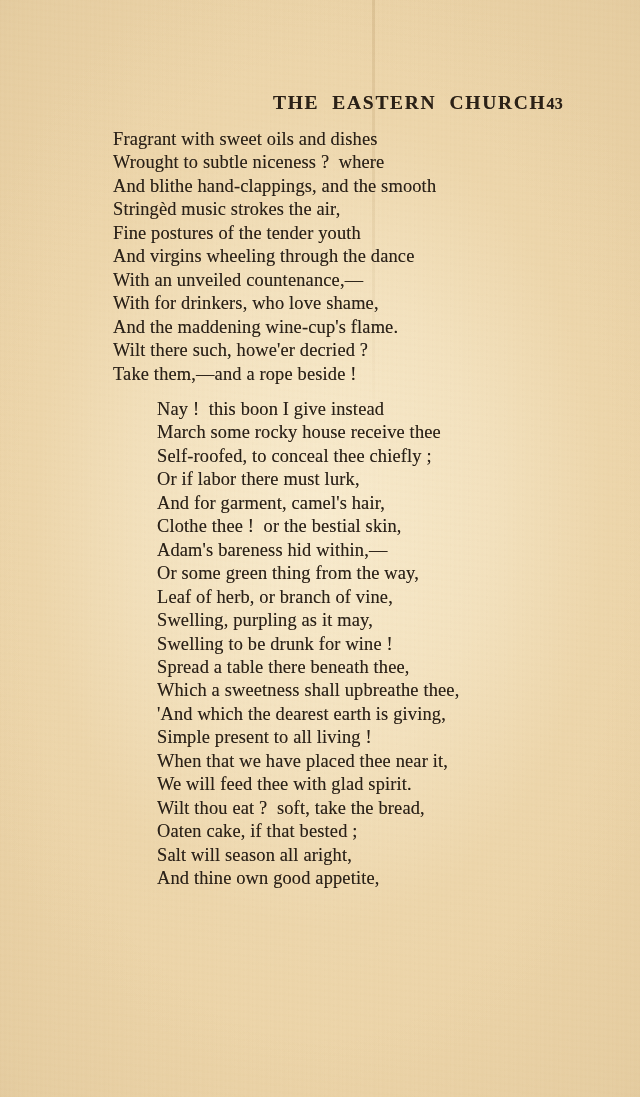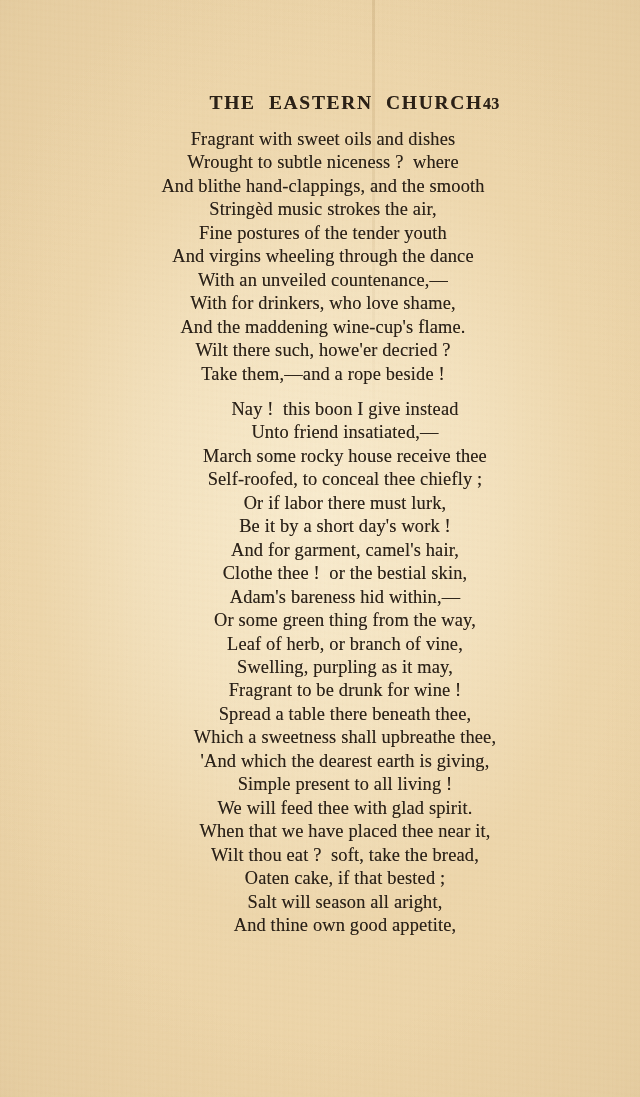--- a/index.html
+++ b/index.html
@@ -72,27 +72,27 @@
     background: linear-gradient(180deg,
       rgba(150,112,58,0.16) 0%,
       rgba(150,112,58,0.10) 45%,
       rgba(150,112,58,0.0) 100%);
     filter: blur(0.6px);
   }
 
   
   .running-head {
     position: absolute;
-    left: 113px;
+    left: 127px;
     top: 92px;
     width: 436px;
     height: 26px;
     display: flex;
     align-items: baseline;
-    justify-content: center;
+    justify-content: flex-end;
   }
 
   .head-title {
     font-family: "Liberation Serif", serif;
     font-size: 19.5px;
     font-weight: 700;
     letter-spacing: 1.7px;
     color: #2b2117;
     white-space: pre;
     margin-left: 47px;
@@ -110,21 +110,20 @@
   .poem {
     position: absolute;
     left: 113px;
     top: 128px;
     width: 420px;
   }
 
   .stanza {
     margin: 0;
     padding: 0;
-    text-align: center;
   }
 
   .stanza + .stanza {
     margin-top: 12px;
     margin-left: 44px;
   }
 
   .line {
     font-family: "Liberation Serif", serif;
     font-size: 18.4px;
@@ -162,38 +161,36 @@
         <div class="line">Fine postures of the tender youth</div>
         <div class="line">And virgins wheeling through the dance</div>
         <div class="line">With an unveiled countenance,—</div>
         <div class="line">With for drinkers, who love shame,</div>
         <div class="line">And the maddening wine-cup's flame.</div>
         <div class="line">Wilt there such, howe'er decried ?</div>
         <div class="line">Take them,—and a rope beside !</div>
       </div>
       <div class="stanza">
         <div class="line">Nay !  this boon I give instead</div>
-        <div class="line">Unto friend insatiated,—</div>
         <div class="line">March some rocky house receive thee</div>
         <div class="line">Self-roofed, to conceal thee chiefly ;</div>
         <div class="line">Or if labor there must lurk,</div>
-        <div class="line">Be it by a short day's work !</div>
         <div class="line">And for garment, camel's hair,</div>
         <div class="line">Clothe thee !  or the bestial skin,</div>
         <div class="line">Adam's bareness hid within,—</div>
         <div class="line">Or some green thing from the way,</div>
         <div class="line">Leaf of herb, or branch of vine,</div>
         <div class="line">Swelling, purpling as it may,</div>
-        <div class="line">Fragrant to be drunk for wine !</div>
+        <div class="line">Swelling to be drunk for wine !</div>
         <div class="line">Spread a table there beneath thee,</div>
         <div class="line">Which a sweetness shall upbreathe thee,</div>
         <div class="line">'And which the dearest earth is giving,</div>
         <div class="line">Simple present to all living !</div>
+        <div class="line">When that we have placed thee near it,</div>
         <div class="line">We will feed thee with glad spirit.</div>
-        <div class="line">When that we have placed thee near it,</div>
         <div class="line">Wilt thou eat ?  soft, take the bread,</div>
         <div class="line">Oaten cake, if that bested ;</div>
         <div class="line">Salt will season all aright,</div>
         <div class="line">And thine own good appetite,</div>
       </div>
     </div>
 
 </div>
 
 </body></html>

